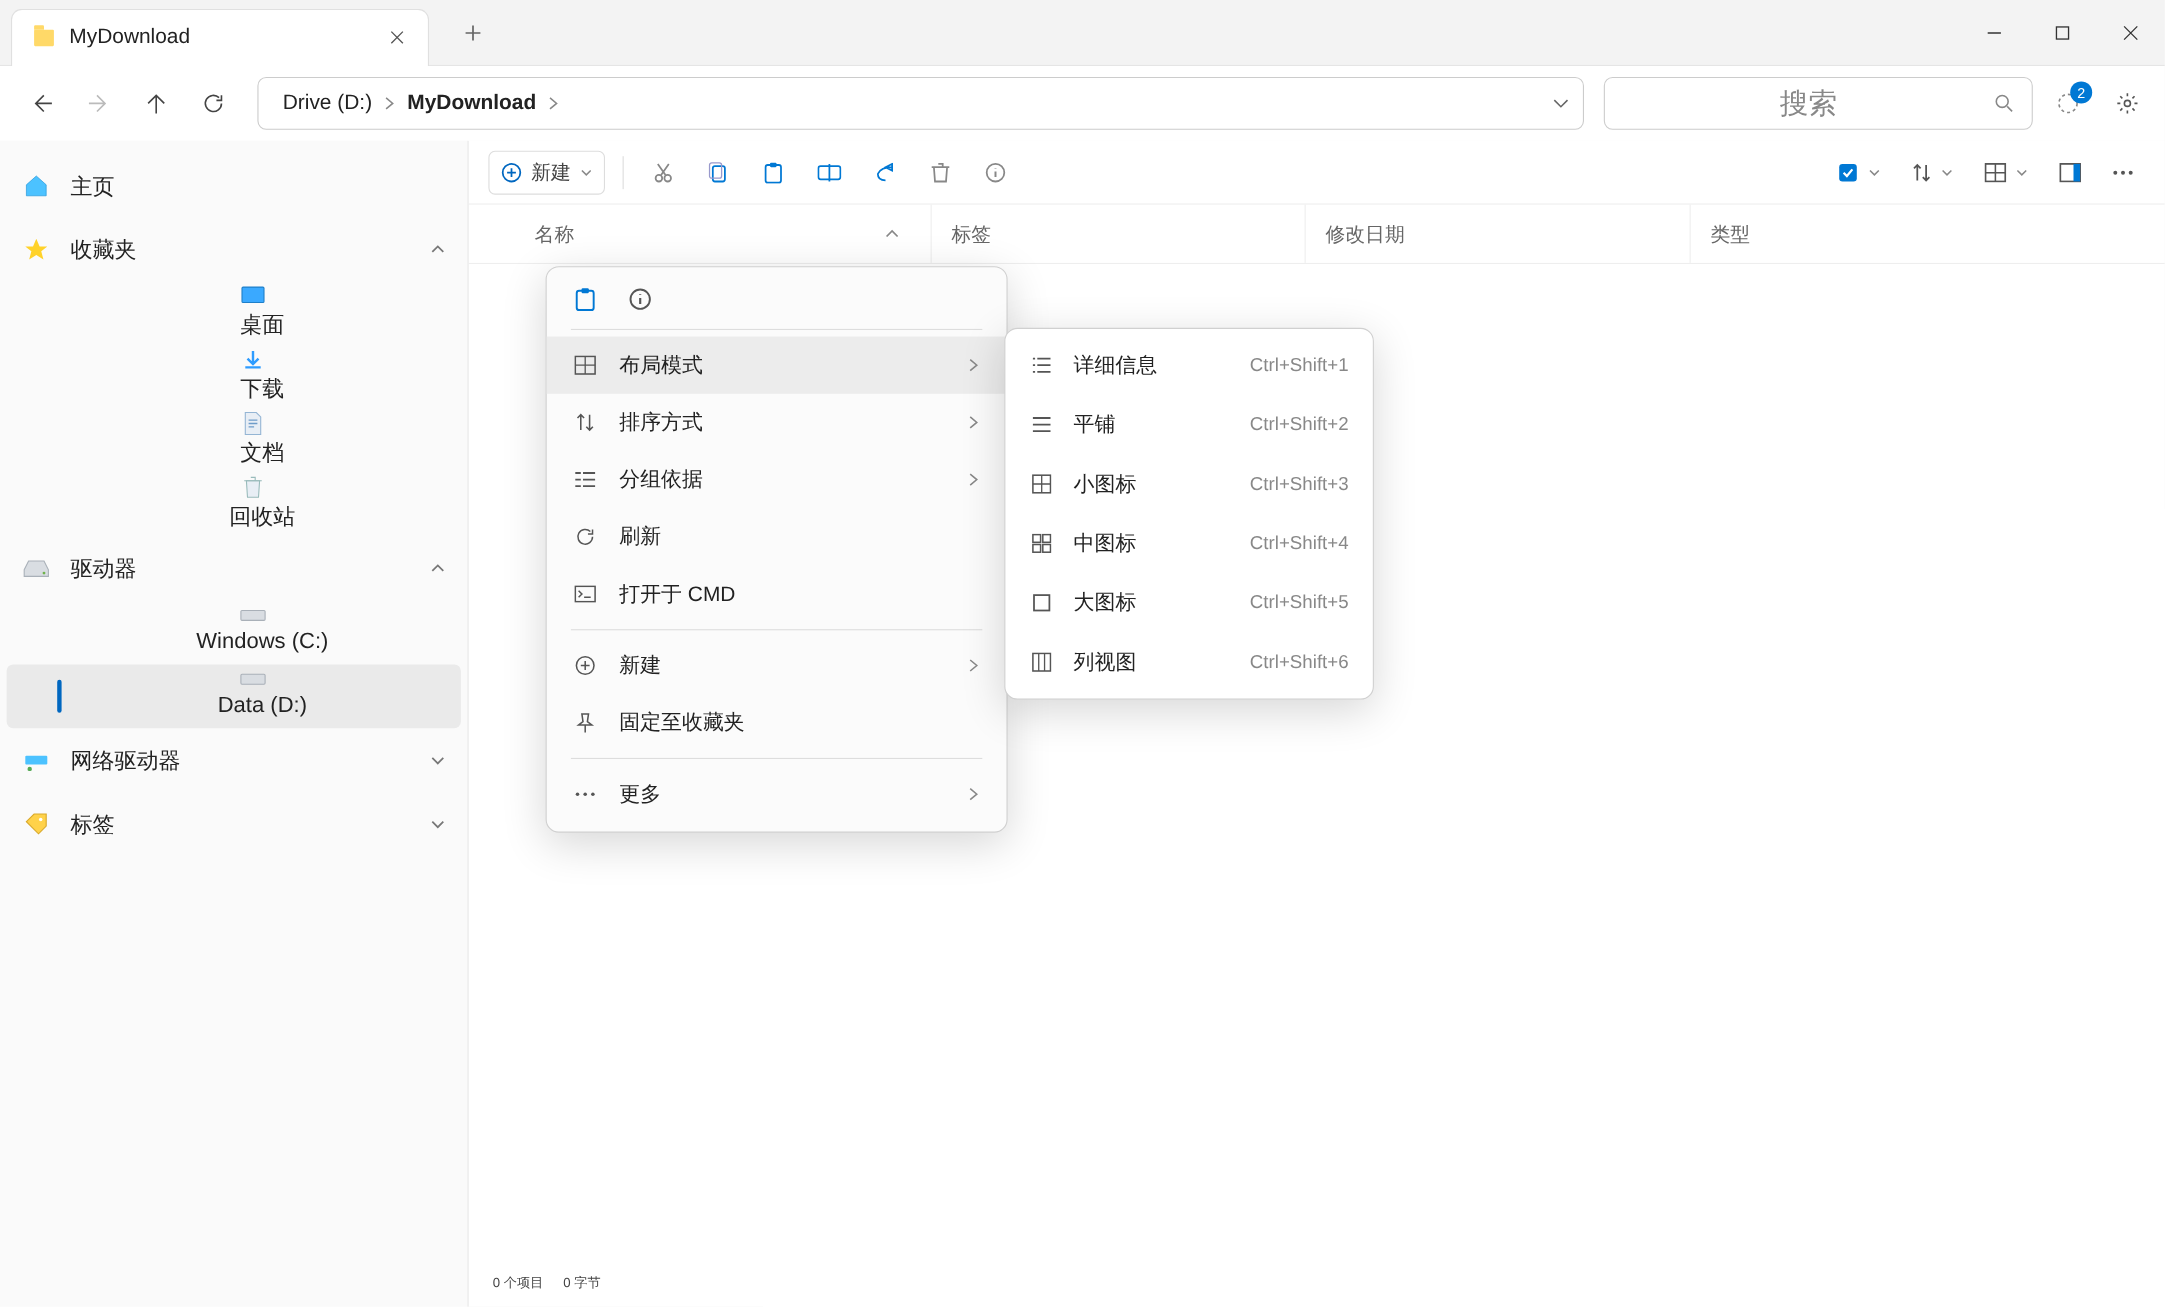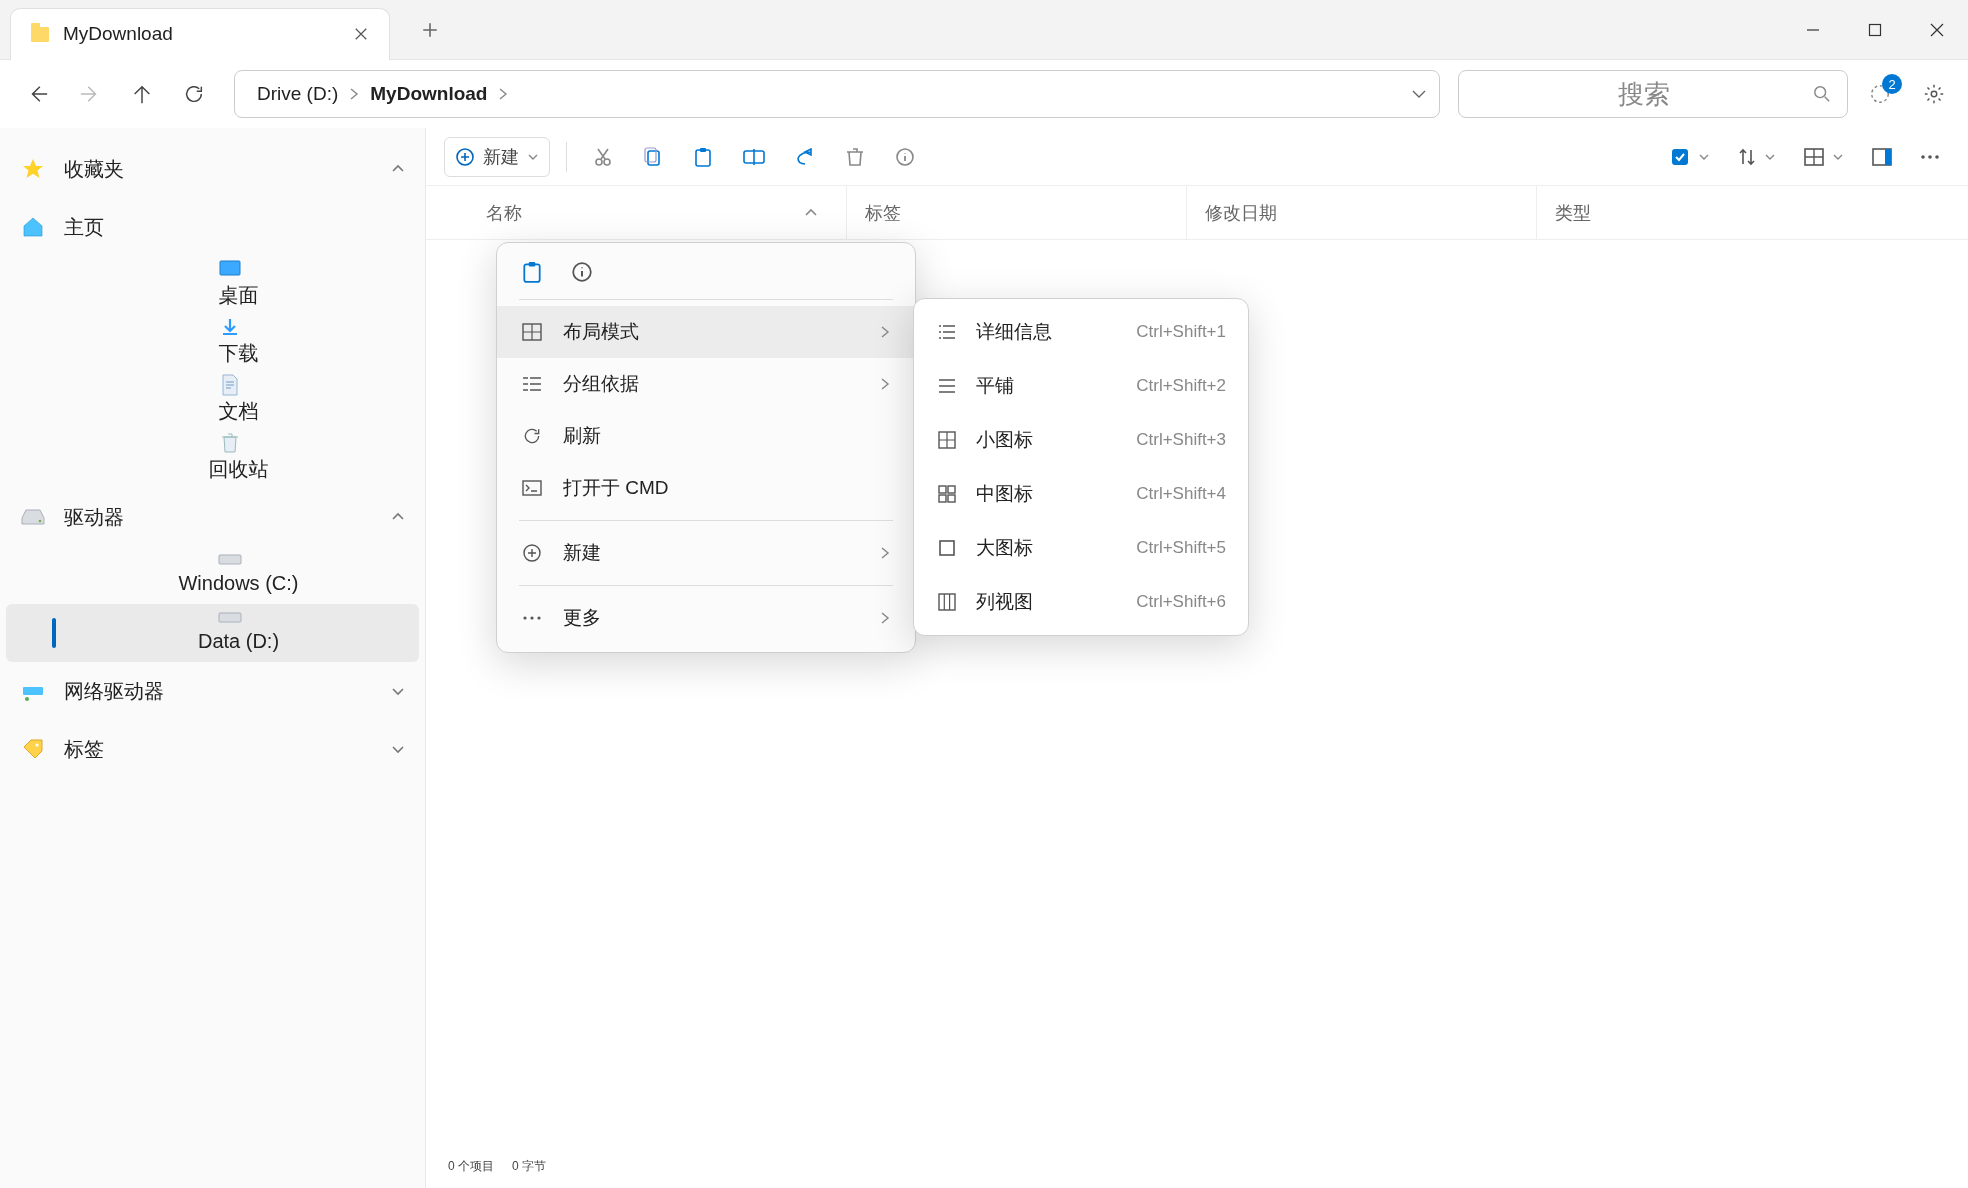--- a/index.html
+++ b/index.html
@@ -180,37 +180,37 @@
       </svg>
     </div>
 </div>
 
 <div class="main">
 
   <div class="sidebar">
     <div class="side-item">
       <span class="side-ico">
           <svg width="24" height="24" viewBox="0 0 24 24">
+            <path d="M3 11 L12 3 L21 11 V21 H3 Z" fill="#4cc2ff" stroke="#2094d8" stroke-width="0.6"></path>
+          </svg>
+        </span>
+      <span>主页</span>
+    </div>
+    <div class="side-item">
+      <span class="side-ico">
+          <svg width="24" height="24" viewBox="0 0 24 24">
             <path d="M12 2 L15 9 L22 9 L16.5 13.5 L18.5 21 L12 16.8 L5.5 21 L7.5 13.5 L2 9 L9 9 Z" fill="#ffd22a"></path>
           </svg>
         </span>
       <span>收藏夹</span>
       <span class="side-exp">
           <svg width="14" height="14" viewBox="0 0 14 14">
             <path d="M2 9 L7 4 L12 9" stroke="currentColor" stroke-width="1.6" fill="none"></path>
           </svg>
         </span>
-    </div>
-    <div class="side-item">
-      <span class="side-ico">
-          <svg width="24" height="24" viewBox="0 0 24 24">
-            <path d="M3 11 L12 3 L21 11 V21 H3 Z" fill="#4cc2ff" stroke="#2094d8" stroke-width="0.6"></path>
-          </svg>
-        </span>
-      <span>主页</span>
     </div>
     <div class="side-item child">
       <span class="side-ico">
           <svg width="22" height="18" viewBox="0 0 22 18">
             <rect x="1" y="1" width="20" height="14" rx="1" fill="#3aa9ff"></rect>
             <rect x="1" y="1" width="20" height="14" rx="1" fill="none" stroke="#1e7fc9"></rect>
           </svg>
         </span>
       <span>桌面</span>
     </div>
@@ -453,20 +453,33 @@
             </span>
           <span>布局模式</span>
           <span class="ctx-chev">
               <svg width="12" height="12" viewBox="0 0 12 12">
                 <path d="M3 1 L9 6 L3 11" stroke="currentColor" stroke-width="1.4" fill="none"></path>
               </svg>
             </span>
         </div>
         <div class="ctx-item">
           <span class="ctx-ico">
+              <svg width="18" height="20" viewBox="0 0 18 20">
+                <path d="M5 3 V17 M2 6 L5 3 L8 6 M13 17 V3 M10 14 L13 17 L16 14" stroke="currentColor" stroke-width="1.4" fill="none"></path>
+              </svg>
+            </span>
+          <span>排序方式</span>
+          <span class="ctx-chev">
+              <svg width="12" height="12" viewBox="0 0 12 12">
+                <path d="M3 1 L9 6 L3 11" stroke="currentColor" stroke-width="1.4" fill="none"></path>
+              </svg>
+            </span>
+        </div>
+        <div class="ctx-item">
+          <span class="ctx-ico">
               <svg width="20" height="16" viewBox="0 0 20 16">
                 <path d="M1 2 H6 M8 2 H19 M1 8 H6 M8 8 H19 M1 14 H6 M8 14 H19" stroke="currentColor" stroke-width="1.6"></path>
               </svg>
             </span>
           <span>分组依据</span>
           <span class="ctx-chev">
               <svg width="12" height="12" viewBox="0 0 12 12">
                 <path d="M3 1 L9 6 L3 11" stroke="currentColor" stroke-width="1.4" fill="none"></path>
               </svg>
             </span>
@@ -495,20 +508,28 @@
                 <circle cx="10" cy="10" r="8" stroke="currentColor" stroke-width="1.4" fill="none"></circle>
                 <path d="M10 6 V14 M6 10 H14" stroke="currentColor" stroke-width="1.4"></path>
               </svg>
             </span>
           <span>新建</span>
           <span class="ctx-chev">
               <svg width="12" height="12" viewBox="0 0 12 12">
                 <path d="M3 1 L9 6 L3 11" stroke="currentColor" stroke-width="1.4" fill="none"></path>
               </svg>
             </span>
+        </div>
+        <div class="ctx-item">
+          <span class="ctx-ico">
+              <svg width="18" height="20" viewBox="0 0 18 20">
+                <path d="M6 2 H12 L11 9 L15 12 H3 L7 9 Z M9 12 V19" stroke="currentColor" stroke-width="1.4" fill="none"></path>
+              </svg>
+            </span>
+          <span>固定至收藏夹</span>
         </div>
         <div class="ctx-sep"></div>
         <div class="ctx-item">
           <span class="ctx-ico">
               <svg width="20" height="6" viewBox="0 0 20 6">
                 <circle cx="3" cy="3" r="1.6" fill="currentColor"></circle>
                 <circle cx="10" cy="3" r="1.6" fill="currentColor"></circle>
                 <circle cx="17" cy="3" r="1.6" fill="currentColor"></circle>
               </svg>
             </span>

